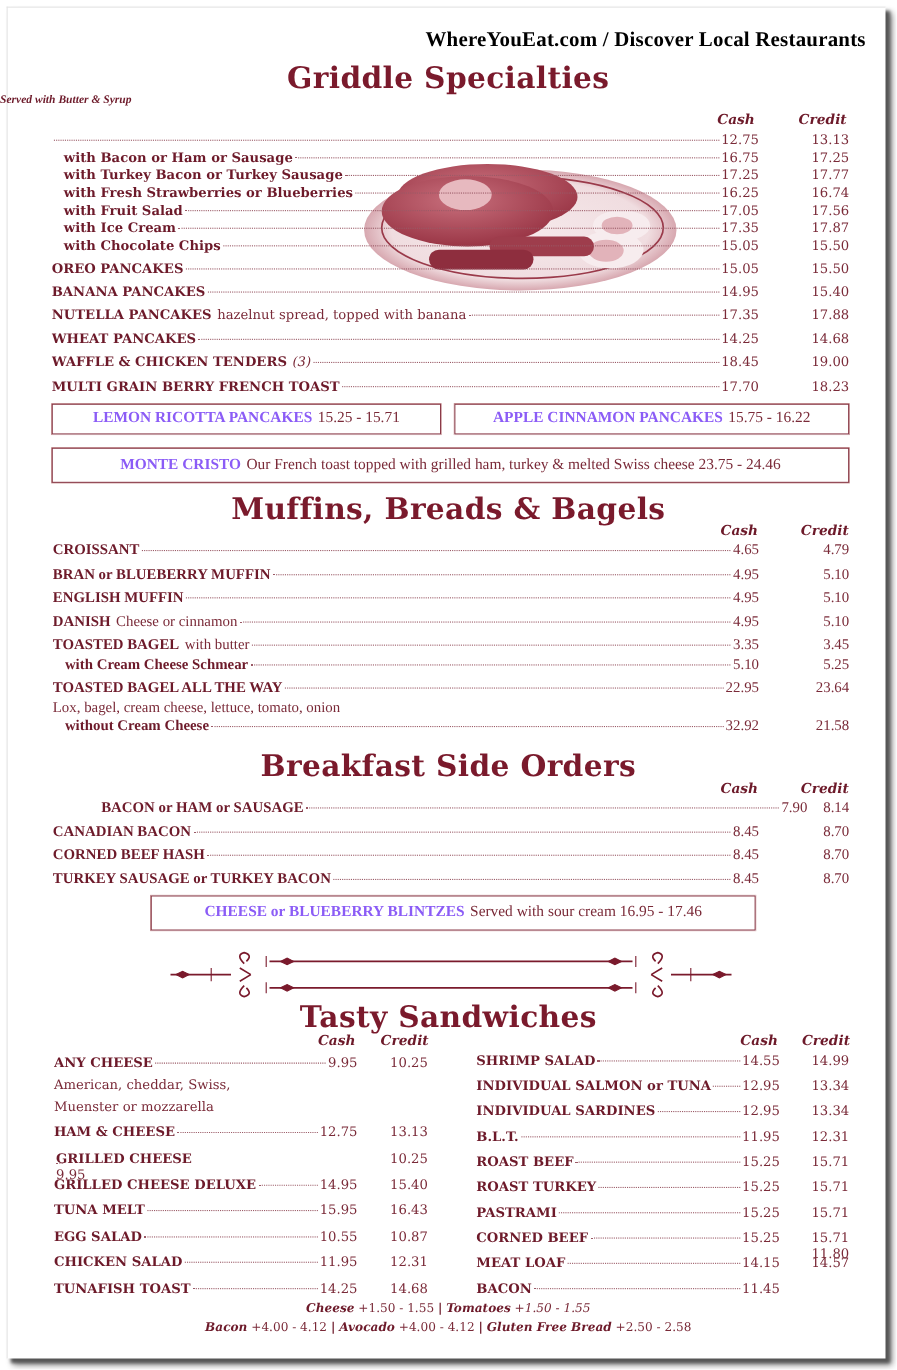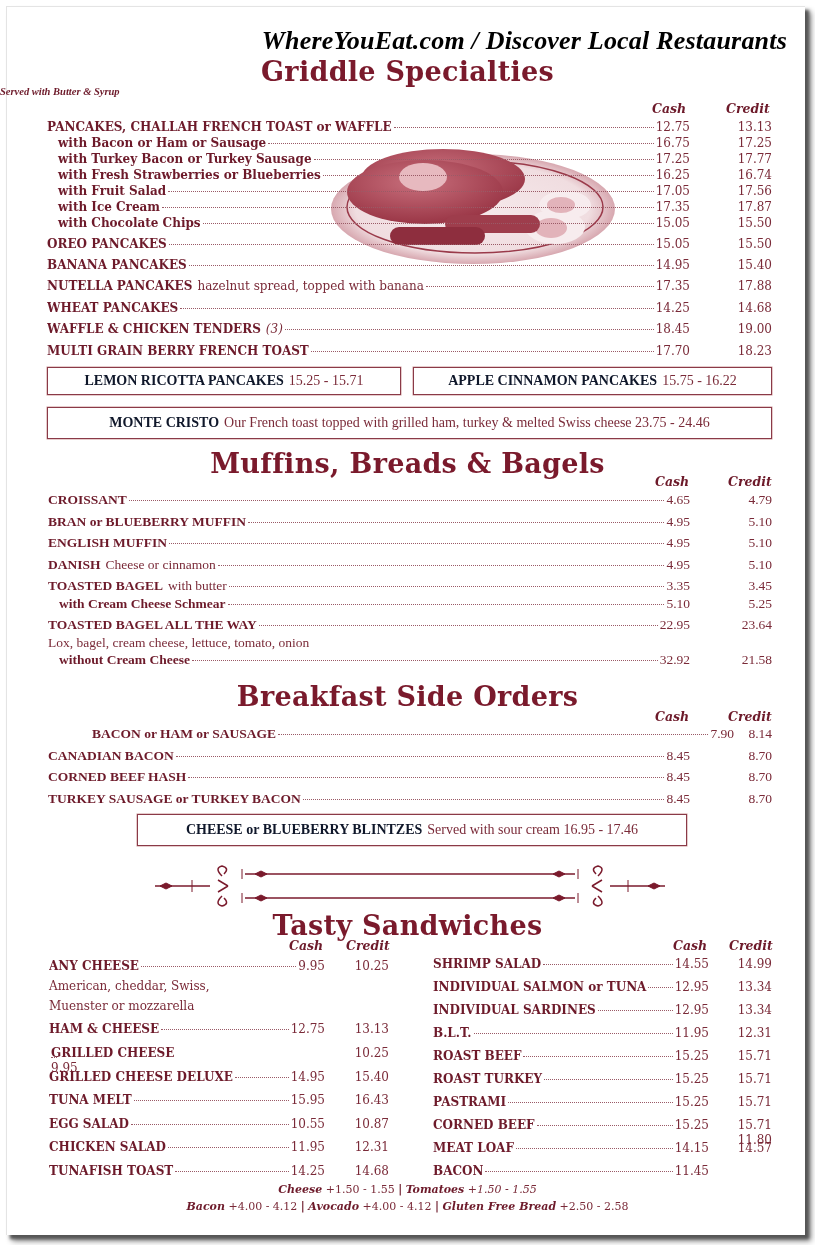--- a/index.html
+++ b/index.html
@@ -8,22 +8,22 @@
     font-family:"DejaVu Serif", serif; color:#6d1a2a;
   }
   .page {
     position:absolute; left:6px; top:6px; width:798px; height:1228px;
     background:#ffffff;
     box-shadow: 4px 4px 3px #555, 6px 6px 6px #888;
     border-left:1px solid #e4e4e4; border-top:1px solid #e4e4e4;
   }
   .site-banner {
     position:absolute; right:28px; top:26px;
-    font-family:"Liberation Serif", serif; font-style:italic; font-weight:bold;
-    font-size:26px; color:#000; letter-spacing:0.2px; white-space:nowrap;
+    font-family:"Liberation Serif", serif; font-weight:bold;
+    font-size:19px; color:#000; letter-spacing:0.2px; white-space:nowrap;
   }
   .section-title {
     position:absolute; left:0; width:815px; text-align:center;
     font-family:"DejaVu Serif", serif; font-weight:bold; color:#7a1a2c;
     font-size:27px; letter-spacing:0.3px;
   }
   .section-sub {
     position:absolute; left:0; width:756px; text-align:left;
     font-family:Liberation Serif, serif; font-weight:bold; font-style:italic;
     font-size:10.5px; color:#6d1a2a;
@@ -54,21 +54,21 @@
   .cond .desc { font-size:13.5px; }
   .credit.cond { font-family:"Liberation Serif", serif; font-size:13.5px; }
   .plain-line {
     position:absolute; font-family:"Liberation Serif", serif; font-size:13.5px; color:#7a2a38;
   }
   .box {
     position:absolute; border:1.5px solid #8a3a48; box-shadow:0 0 0 0.5px #c99; display:flex;
     align-items:center; justify-content:center; white-space:nowrap;
     font-family:"Liberation Serif", serif; font-size:14px; color:#7a2a38;
   }
-  .box b { color:#0f172a; margin-right:5px;font-family:Liberation Serif, serif; }
+  .box b { color:#8b5cf6; margin-right:5px;font-family:Liberation Serif, serif; }
   .plate-img { position:absolute; left:325px; top:137px; width:295px; height:130px; }
   .ornament { position:absolute; left:150px; top:860px; width:520px; height:50px; }
   .sand-note {
     position:absolute; font-family:"DejaVu Serif", serif; font-size:12px; color:#7a2a38;
   }
   .footer-line {
     position:absolute; left:0; width:815px; text-align:center;
     font-family:"DejaVu Serif", serif; font-size:11px; color:#7a2a38;
   }
   .footer-line b { font-style:italic; color:#6d1a2a; }
@@ -104,21 +104,20 @@
   <ellipse cx="98" cy="40" rx="24" ry="14" fill="#e7b9bf"></ellipse>
   <ellipse cx="240" cy="68" rx="26" ry="14" fill="#f7ecee"></ellipse>
   <ellipse cx="230" cy="90" rx="30" ry="17" fill="#f7ecee"></ellipse>
   <ellipse cx="236" cy="68" rx="14" ry="8" fill="#e2b3ba"></ellipse>
   <ellipse cx="226" cy="91" rx="16" ry="10" fill="#e2b3ba"></ellipse>
   <rect x="120" y="78" width="95" height="18" rx="9" fill="#9e3d4c"></rect>
   <rect x="65" y="90" width="95" height="18" rx="9" fill="#8e2e3e"></rect>
 </svg>
 
 <div class="row" style="left:47px; top:120px; width:643px;">
-    <span class="name">PANCAKES, CHALLAH FRENCH TOAST or WAFFLE</span>
     <span class="dots"></span>
     <span class="cash">12.75</span>
   </div>
 <div class="credit" style="left:712px; top:120px; width:60px;">13.13</div>
 
 <div class="row indent" style="left:47px; top:136px; width:643px;">
     <span class="name">with Bacon or Ham or Sausage</span>
     <span class="dots"></span>
     <span class="cash">16.75</span>
   </div>

